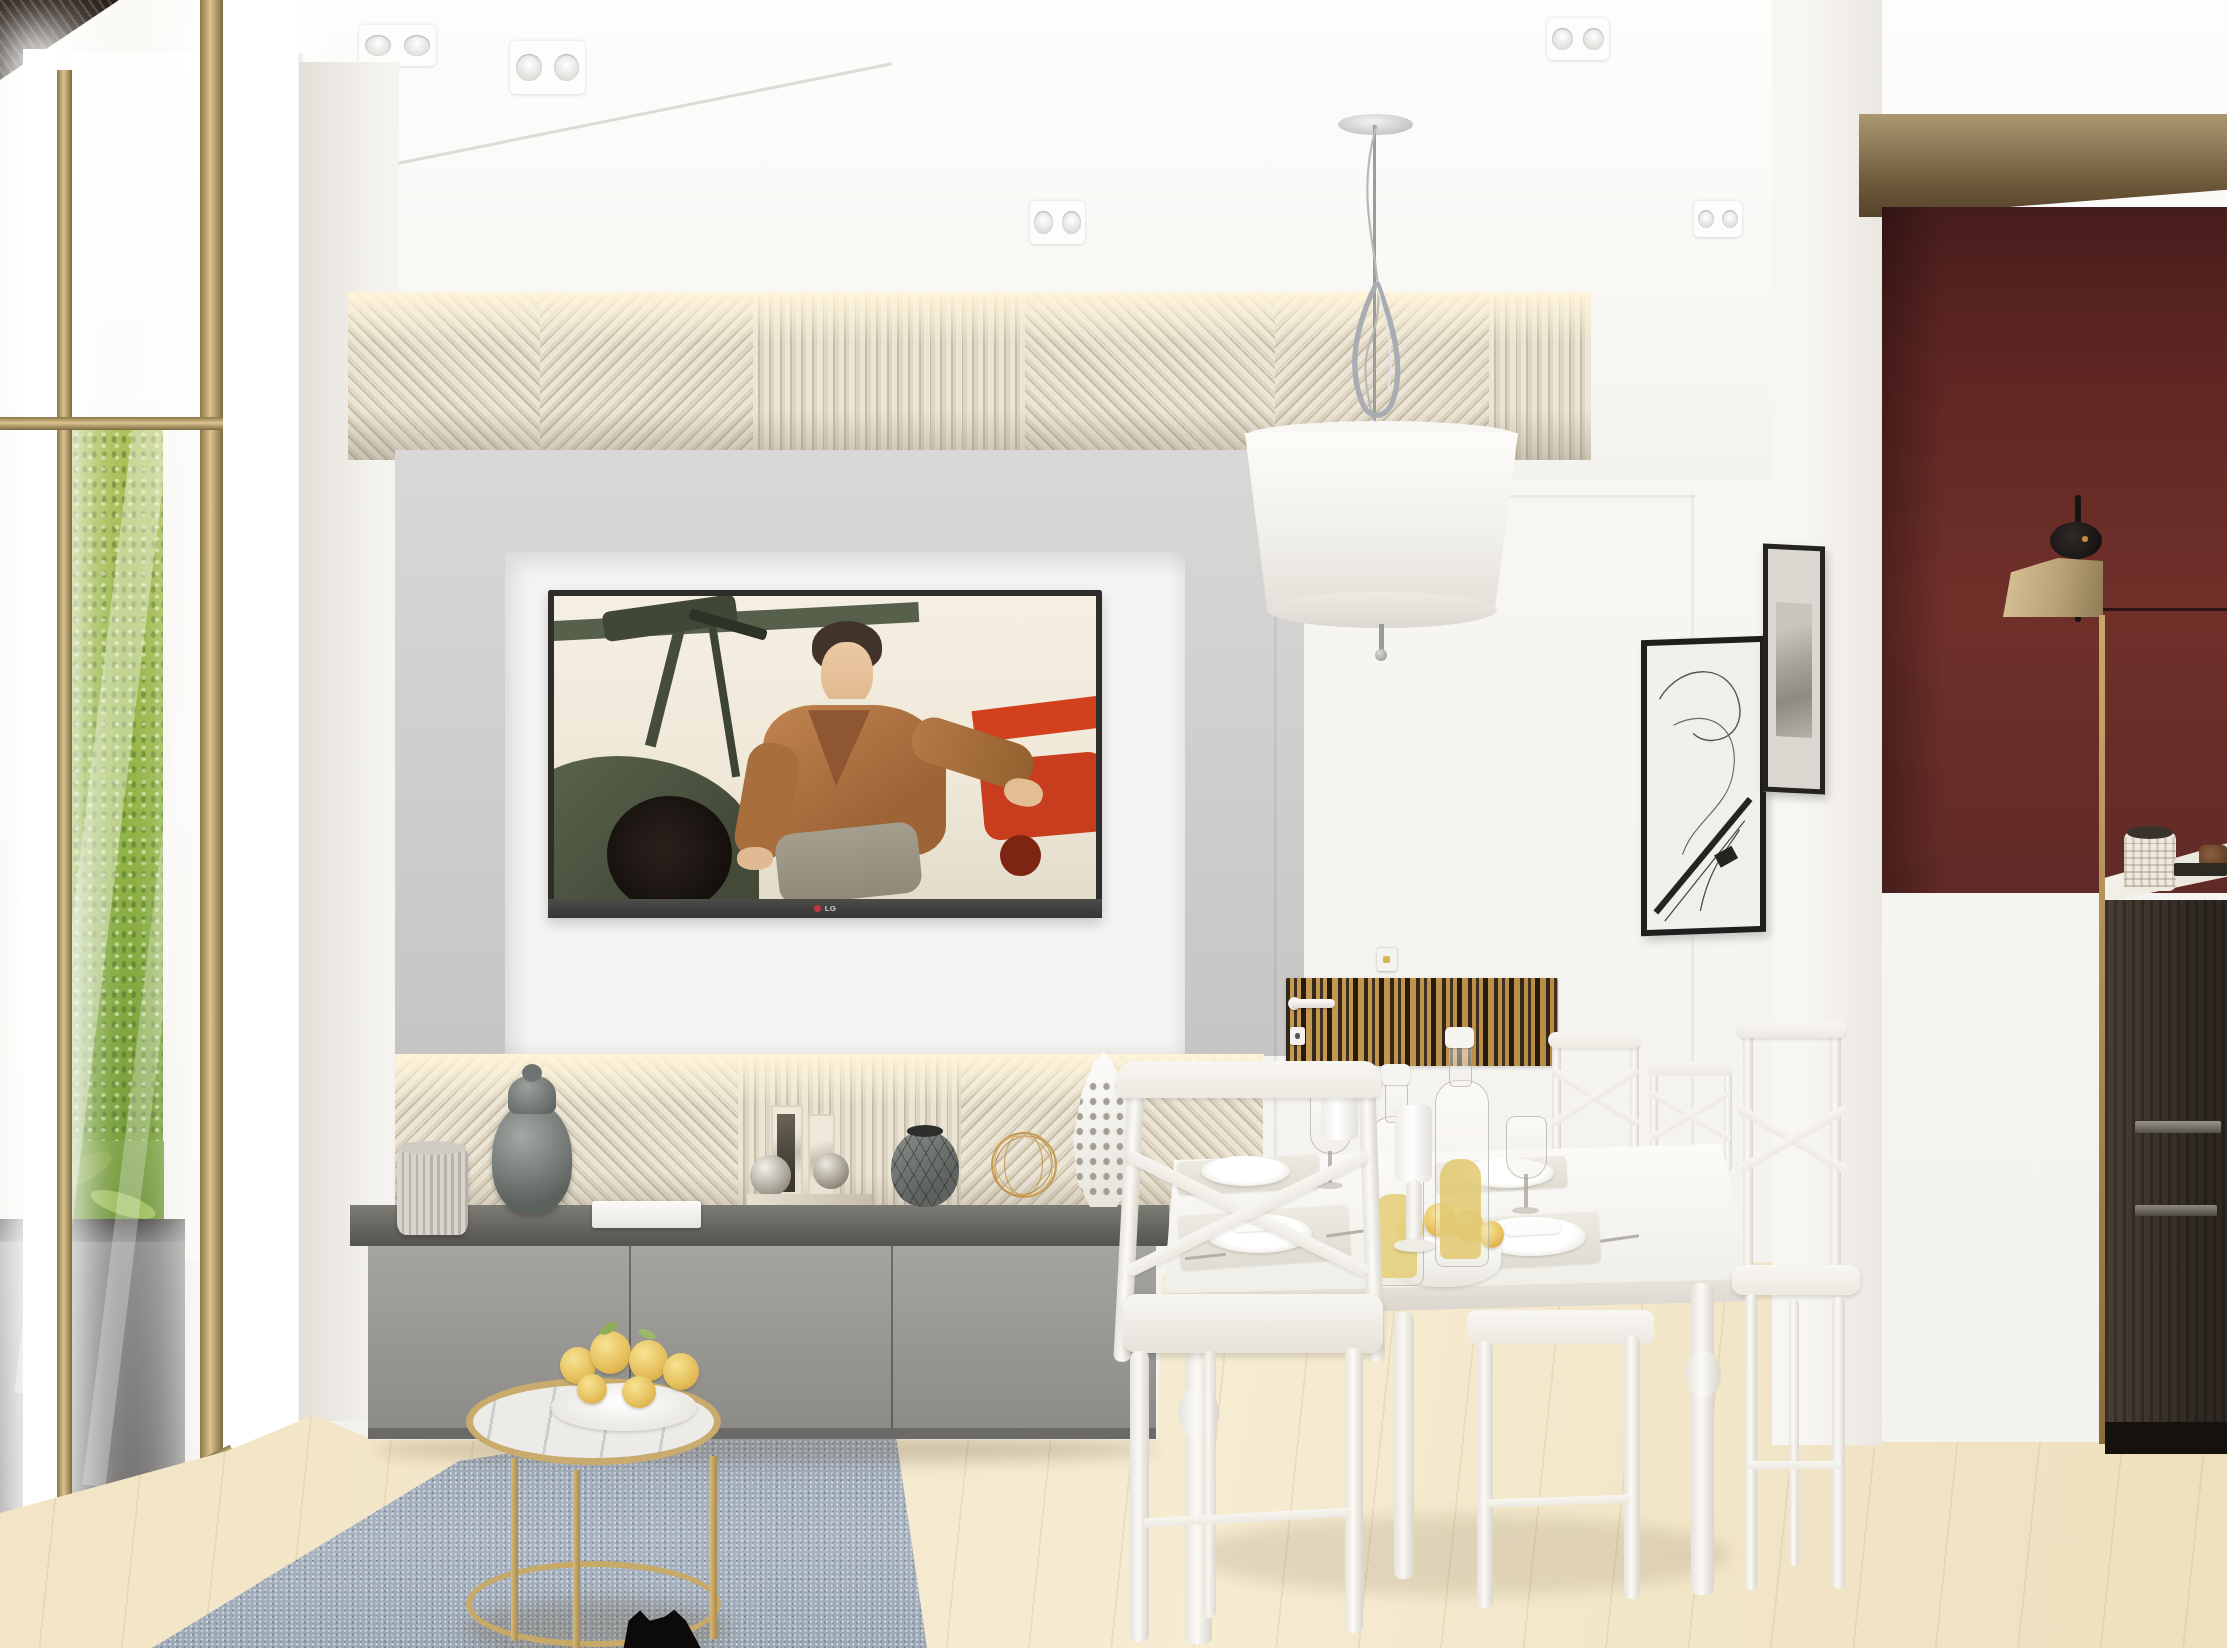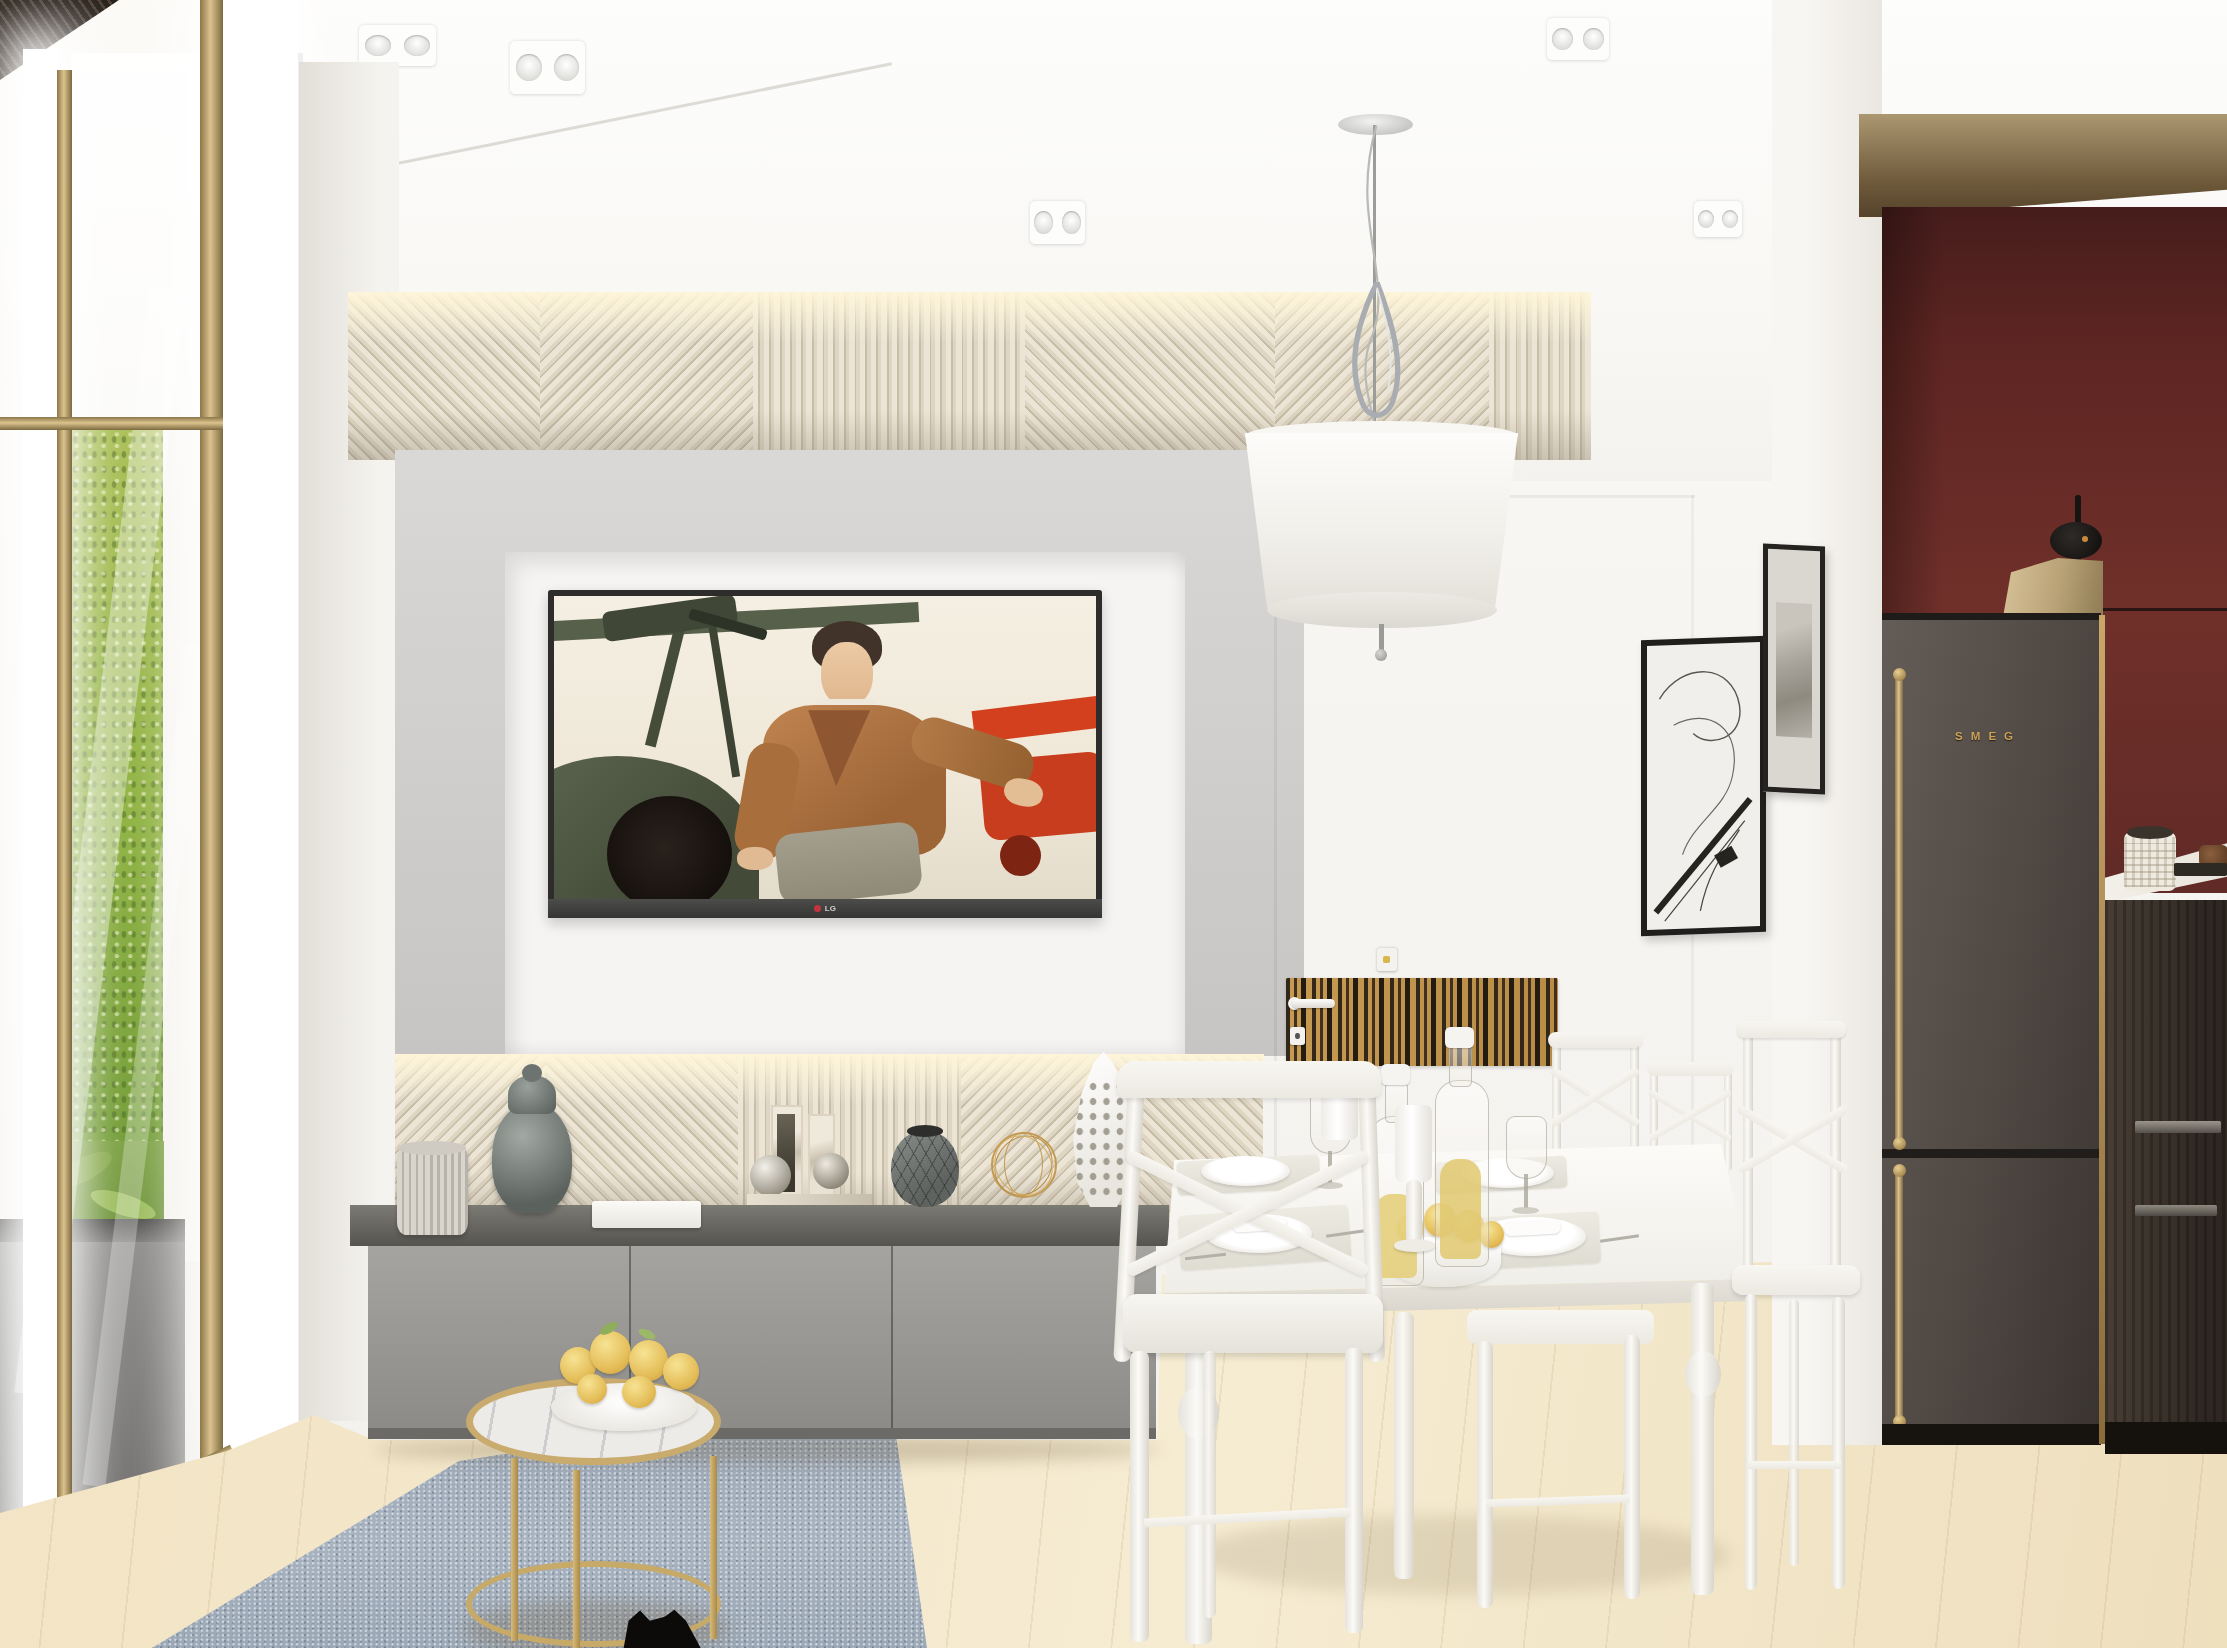--- a/index.html
+++ b/index.html
@@ -214,31 +214,20 @@
   <div class="abs" style="left:1859px;top:114px;width:369px;height:103px;clip-path:polygon(0 0,100% 0,100% 72%,0 100%);background:linear-gradient(180deg,#ab9770 0%,#6b5738 70%,#55432b 100%);border-bottom:2.7px solid #f1ead9;"></div>
   <div class="abs" style="left:1882px;top:207px;width:346px;height:686px;background:linear-gradient(180deg,#461d1c 0%,#5d2522 20%,#70302a 58%,#612a26 100%);">
     <div class="abs" style="left:0;top:0;width:62px;height:686px;background:linear-gradient(90deg,rgba(0,0,0,.30),rgba(0,0,0,0));"></div>
   </div>
   <div class="abs" style="left:2101px;top:608px;width:127px;height:2.7px;background:#2a1414;"></div>
   <div class="abs" style="left:2075px;top:495px;width:6.2px;height:127px;border-radius:2.7px;background:#171513;"></div>
   <div class="abs" style="left:2050px;top:522px;width:52px;height:37px;border-radius:50%;background:radial-gradient(circle at 42% 38%,#2f2b28,#141211 80%);"></div>
   <div class="abs" style="left:2082px;top:536px;width:6.2px;height:6.2px;border-radius:50%;background:#c98a3e;"></div>
   <div class="abs" style="left:2003px;top:558px;width:100px;height:59px;clip-path:polygon(0 100%,8% 24%,55% 0,100% 5%,100% 100%);background:linear-gradient(100deg,#d8c298,#b9a276 55%,#8f7c55);"></div>
 
-  <div class="abs" style="left:1882px;top:613px;width:219px;height:832px;background:linear-gradient(100deg,#645c57 0%,#4e4742 55%,#3a3430 100%);border-top:7.1px solid #1f1b18;box-sizing:border-box;">
-    <div class="abs smeg" style="left:73px;top:109px;">SMEG</div>
-    <div class="abs" style="left:0;top:529px;width:219px;height:9px;background:#211d1a;"></div>
-    <div class="abs brassV" style="left:13.4px;top:55px;width:8px;height:471px;border-radius:3.6px;"></div>
-    <div class="abs" style="left:10.7px;top:48px;width:13.4px;height:13.4px;border-radius:50%;background:radial-gradient(circle at 38% 32%,#e8cf92,#8a6c34);"></div>
-    <div class="abs" style="left:10.7px;top:517px;width:13.4px;height:13.4px;border-radius:50%;background:radial-gradient(circle at 38% 32%,#e8cf92,#8a6c34);"></div>
-    <div class="abs brassV" style="left:13.4px;top:551px;width:8px;height:251px;border-radius:3.6px;"></div>
-    <div class="abs" style="left:10.7px;top:544px;width:13.4px;height:13.4px;border-radius:50%;background:radial-gradient(circle at 38% 32%,#e8cf92,#8a6c34);"></div>
-    <div class="abs" style="left:10.7px;top:795px;width:13.4px;height:13.4px;border-radius:50%;background:radial-gradient(circle at 38% 32%,#e8cf92,#8a6c34);"></div>
-    <div class="abs" style="left:0;top:804px;width:219px;height:21.4px;background:#17140f;"></div>
-  </div>
   <div class="abs" style="left:2099px;top:615px;width:6.2px;height:829px;background:linear-gradient(180deg,#caa66a,#8a6c3c);"></div>
 
   <div class="abs" style="left:2105px;top:843px;width:123px;height:62px;clip-path:polygon(0 56%,100% 0,100% 54%,0 96%);background:linear-gradient(100deg,#f4f1ea,#e7e3da);"></div>
   <div class="abs" style="left:2124px;top:832px;width:52px;height:59px;border-radius:7.1px;background:#efeadf;overflow:hidden;">
     <div class="abs" style="left:0;top:5.3px;width:52px;height:50px;background:repeating-linear-gradient(0deg,rgba(150,138,115,.4) 0 1.8px,transparent 1.8px 7.1px),repeating-linear-gradient(90deg,rgba(150,138,115,.3) 0 2.7px,transparent 2.7px 8px);"></div>
   </div>
   <div class="abs" style="left:2127px;top:826px;width:46px;height:12.5px;border-radius:50%;background:#3a332c;"></div>
   <div class="abs" style="left:2199px;top:845px;width:28.5px;height:30px;border-radius:20% 20% 50% 50%;background:radial-gradient(circle at 40% 30%,#8a5f3e,#58371f 80%);"></div>
   <div class="abs" style="left:2174px;top:863px;width:53px;height:13.4px;background:#2d2923;border-radius:1.8px;"></div>
   <div class="abs" style="left:2105px;top:900px;width:123px;height:554px;background:linear-gradient(90deg,#483e35,#2f2822 80%);">

